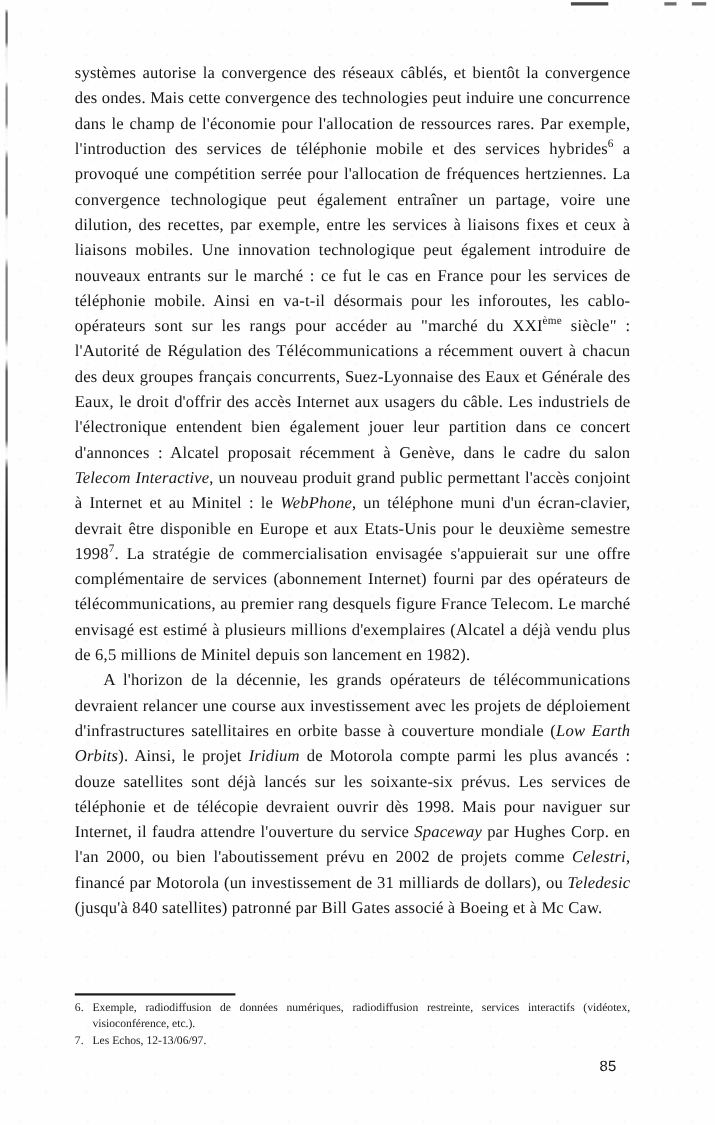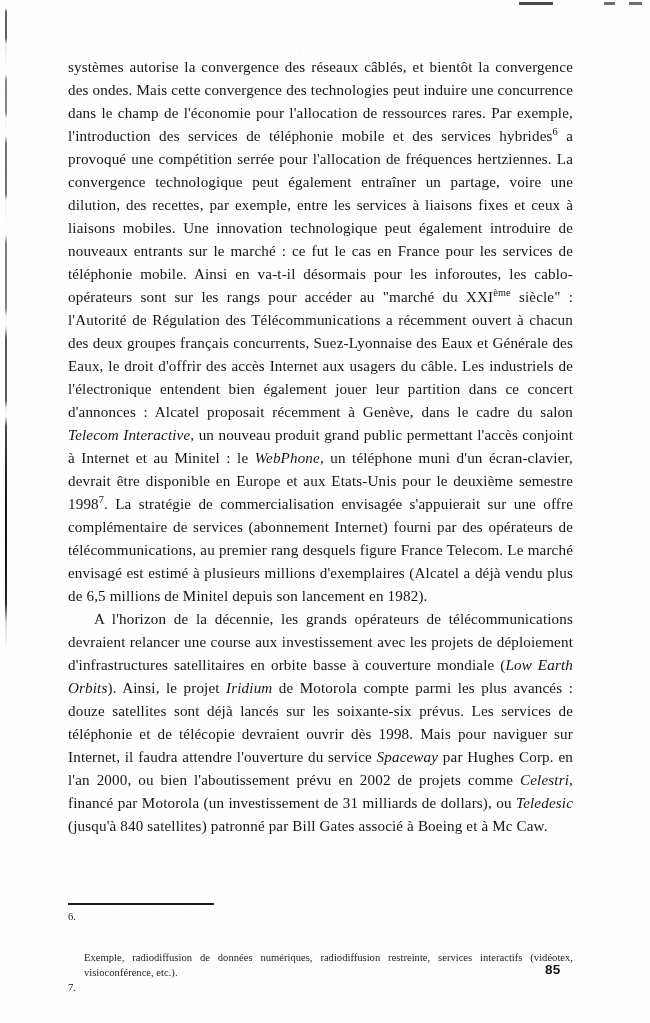--- a/index.html
+++ b/index.html
@@ -133,31 +133,30 @@
     align-items: flex-start;
     margin-bottom: 1px;
   }
   .fn-num {
     flex: 0 0 16px;
     text-align: left;
   }
   .fn-body {
     flex: 1 1 auto;
     text-align: justify;
-    margin-top: 41px;
   }
 
   
   .page-number {
     position: absolute;
     left: 545px;
     top: 962px;
     font-family: "Liberation Sans", "DejaVu Sans", sans-serif;
     font-size: 13.5px;
-    font-weight: 700;
+    font-weight: 400;
     color: #141414;
     letter-spacing: 0.02em;
   }
 </style>
 </head>
 <body>
 
 <div class="page">
 
   <div class="grain"></div>

